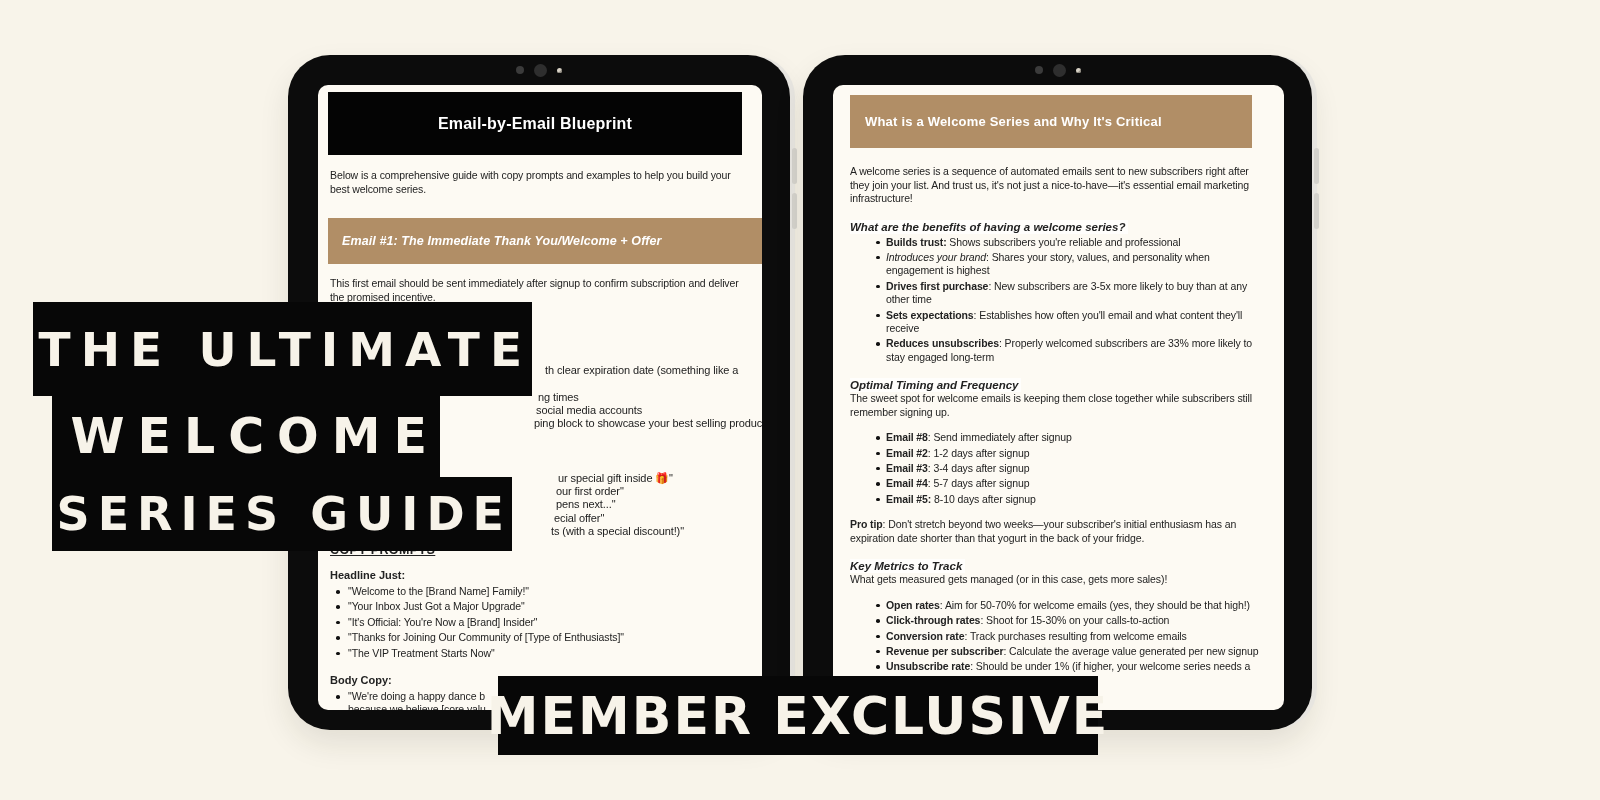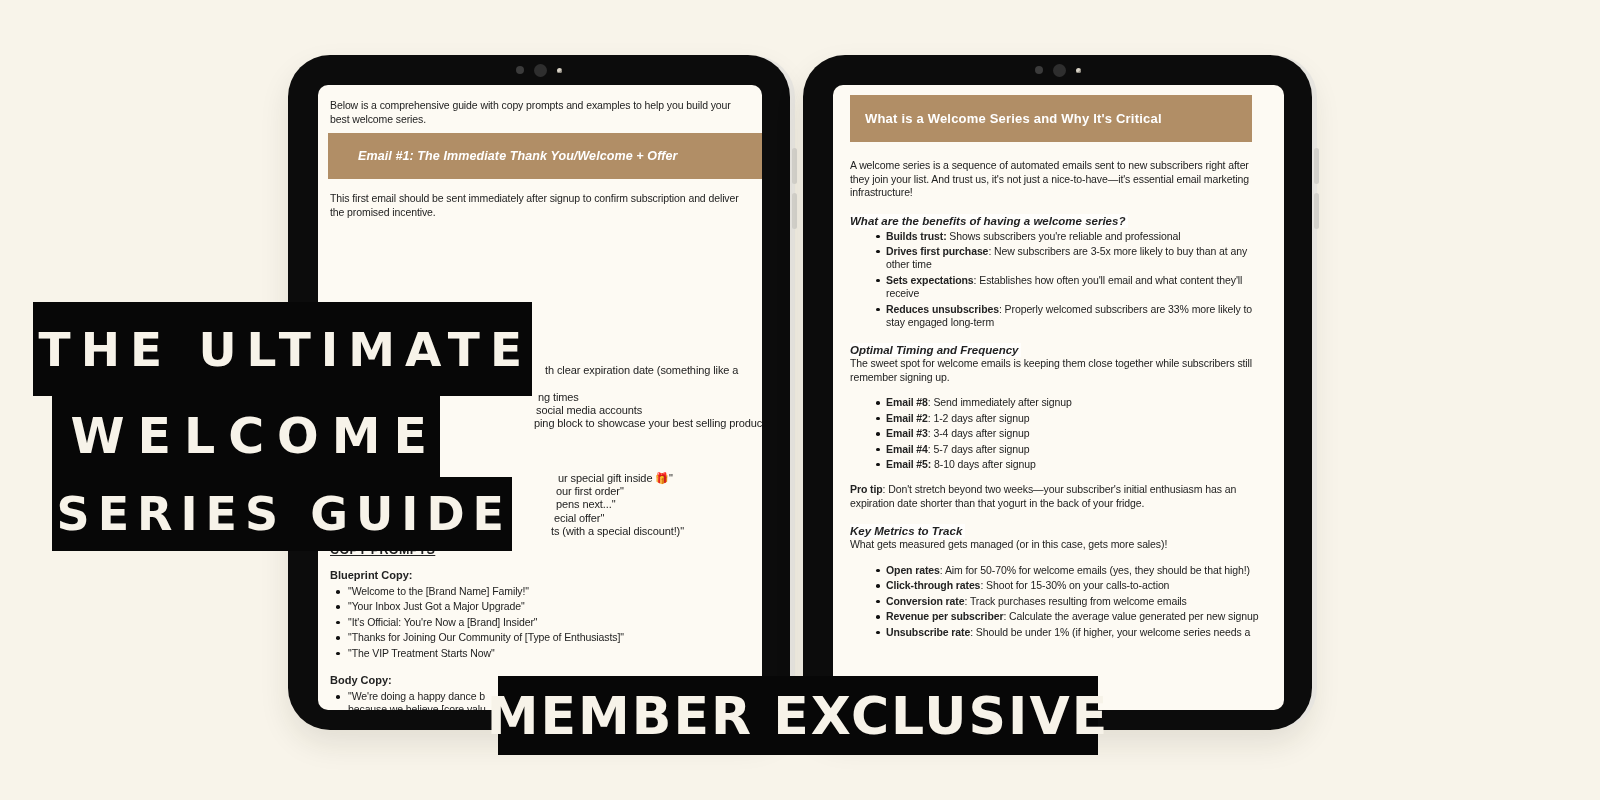--- a/index.html
+++ b/index.html
@@ -39,21 +39,21 @@
   .body-text{font-size:10.5px;line-height:13.5px;letter-spacing:-0.1px;color:var(--body);}
   .bullets{list-style:none;}
   .bullets li{position:relative;font-size:10.5px;line-height:13.4px;letter-spacing:-0.1px;margin-bottom:2px;}
   .bullets li::before{content:"";position:absolute;width:3.5px;height:3.5px;border-radius:50%;background:#111;top:5px;}
   .lead{font-weight:bold;}
   .lead.em-italic{font-weight:normal;font-style:italic;}
   
   .l-banner{margin:7px 20px 0 10px;height:63px;background:#040404;display:flex;align-items:center;justify-content:center;}
   .l-banner span{color:#ffffff;font-weight:bold;font-size:16px;letter-spacing:0.2px;}
   .l-intro{margin:14px 16px 0 12px;}
-  .l-tan{margin:7px 0 0 10px;height:46px;background:var(--tan);display:flex;align-items:center;padding-left:30px;}
+  .l-tan{margin:22px 0 0 10px;height:46px;background:var(--tan);display:flex;align-items:center;padding-left:14px;}
   .l-tan span{color:#ffffff;font-weight:bold;font-style:italic;font-size:12.5px;letter-spacing:0.1px;}
   .l-para{margin:13px 16px 0 12px;}
   .frags div{position:absolute;white-space:nowrap;font-size:11px;letter-spacing:-0.1px;color:var(--body);}
   .frags div:nth-of-type(1){top:279px;left:227px;}
   .frags div:nth-of-type(2){top:306px;left:220px;}
   .frags div:nth-of-type(3){top:319px;left:218px;}
   .frags div:nth-of-type(4){top:332px;left:216px;}
   .frags div:nth-of-type(5){top:387px;left:240px;}
   .frags div:nth-of-type(6){top:400px;left:238px;}
   .frags div:nth-of-type(7){top:413px;left:238px;}
@@ -61,21 +61,21 @@
   .frags div:nth-of-type(9){top:440px;left:233px;}
   .doc-bottom{position:absolute;left:12px;right:10px;top:458px;}
   .copy-prompts{font-size:12.5px;font-weight:bold;text-decoration:underline;letter-spacing:0.4px;}
   .sub-label{margin-top:12px;font-weight:bold;font-size:11px;}
   .sub-label.second{margin-top:14px;}
   .doc-bottom .bullets{margin-top:4px;}
   .doc-bottom .bullets li{padding-left:18px;}
   .doc-bottom .bullets li::before{left:6px;}
   .wrap-cont{display:block;}
   
-  .r-banner{margin:10px 32px 0 17px;height:47px;background:var(--tan);display:flex;align-items:center;padding-left:15px;}
+  .r-banner{margin:10px 32px 0 17px;height:53px;background:var(--tan);display:flex;align-items:center;padding-left:15px;}
   .r-banner span{color:#ffffff;font-weight:bold;font-size:13px;letter-spacing:0.2px;}
   .rd{padding:0 25px 0 17px;}
   .rd .intro{margin-top:17px;}
   .sec-h{margin-top:15px;font-size:11.5px;}
   .sec-h .hl{font-weight:bold;font-style:italic;background:rgba(255,255,255,0.75);padding:1px 3px 1px 0;}
   .rd .after-h{margin-top:1px;}
   .rd .bullets{margin-top:3px;}
   .rd .bullets.spaced{margin-top:12px;}
   .rd .bullets li{padding-left:36px;}
   .rd .bullets li::before{left:26px;}
@@ -105,20 +105,23 @@
   <div class="tablet tablet-left">
     <div class="camera">
       <span class="dot dot-a"></span>
       <span class="dot dot-b"></span>
       <span class="dot dot-c"></span>
     </div>
     <div class="side-btn b1"></div>
     <div class="side-btn b2"></div>
 
     <div class="screen">
+      <div class="l-banner">
+        <span>Email-by-Email Blueprint</span>
+      </div>
       <p class="body-text l-intro">Below is a comprehensive guide with copy prompts and examples to help you build your best welcome series.</p>
       <div class="l-tan">
         <span>Email #1: The Immediate Thank You/Welcome + Offer</span>
       </div>
       <p class="body-text l-para">This first email should be sent immediately after signup to confirm subscription and deliver the promised incentive.</p>
 
       <div class="frags">
 
       <div>th clear expiration date (something like a</div>
           <div>ng times</div>
@@ -126,21 +129,21 @@
           <div>ping block to showcase your best selling products or</div>
           <div>ur special gift inside 🎁"</div>
           <div>our first order"</div>
           <div>pens next..."</div>
           <div>ecial offer"</div>
           <div>ts (with a special discount!)"</div>
         </div>
 
       <div class="doc-bottom">
         <div class="copy-prompts">COPY PROMPTS</div>
-        <div class="sub-label">Blueprint Copy:</div>
+        <div class="sub-label">Headline Just:</div>
         <ul class="bullets">
 
         <li>"Welcome to the [Brand Name] Family!"</li>
             <li>"Your Inbox Just Got a Major Upgrade"</li>
             <li>"It's Official: You're Now a [Brand] Insider"</li>
             <li>"Thanks for Joining Our Community of [Type of Enthusiasts]"</li>
             <li>"The VIP Treatment Starts Now"</li>
           </ul>
         <div class="sub-label second">Body Copy:</div>
         <ul class="bullets">
@@ -169,20 +172,21 @@
       <div class="rd">
         <p class="body-text intro">A welcome series is a sequence of automated emails sent to new subscribers right after they join your list. And trust us, it's not just a nice-to-have—it's essential email marketing infrastructure!</p>
 
         <div class="sec-h">
           <span class="hl">What are the benefits of having a welcome series?</span>
         </div>
         <ul class="bullets">
 
             <li><span class="lead">Builds trust:</span><span> Shows subscribers you're reliable and professional</span></li>
 
+            <li><span class="lead em-italic">Introduces your brand</span><span>: Shares your story, values, and personality when engagement is highest</span></li>
 
             <li><span class="lead">Drives first purchase</span><span>: New subscribers are 3-5x more likely to buy than at any other time</span></li>
 
             <li><span class="lead">Sets expectations</span><span>: Establishes how often you'll email and what content they'll receive</span></li>
 
             <li><span class="lead">Reduces unsubscribes</span><span>: Properly welcomed subscribers are 33% more likely to stay engaged long-term</span></li>
           </ul>
 
         <div class="sec-h">
           <span class="hl">Optimal Timing and Frequency</span>

